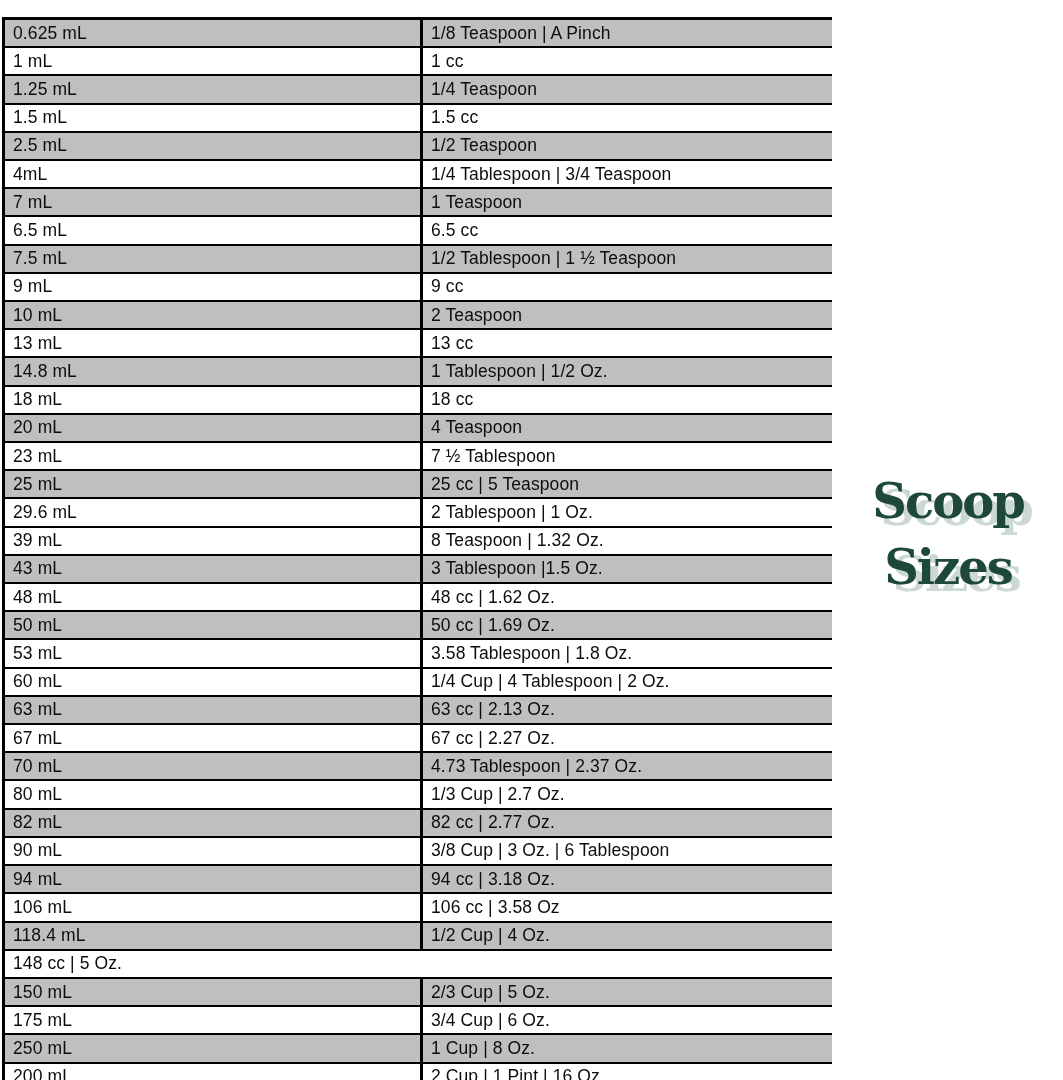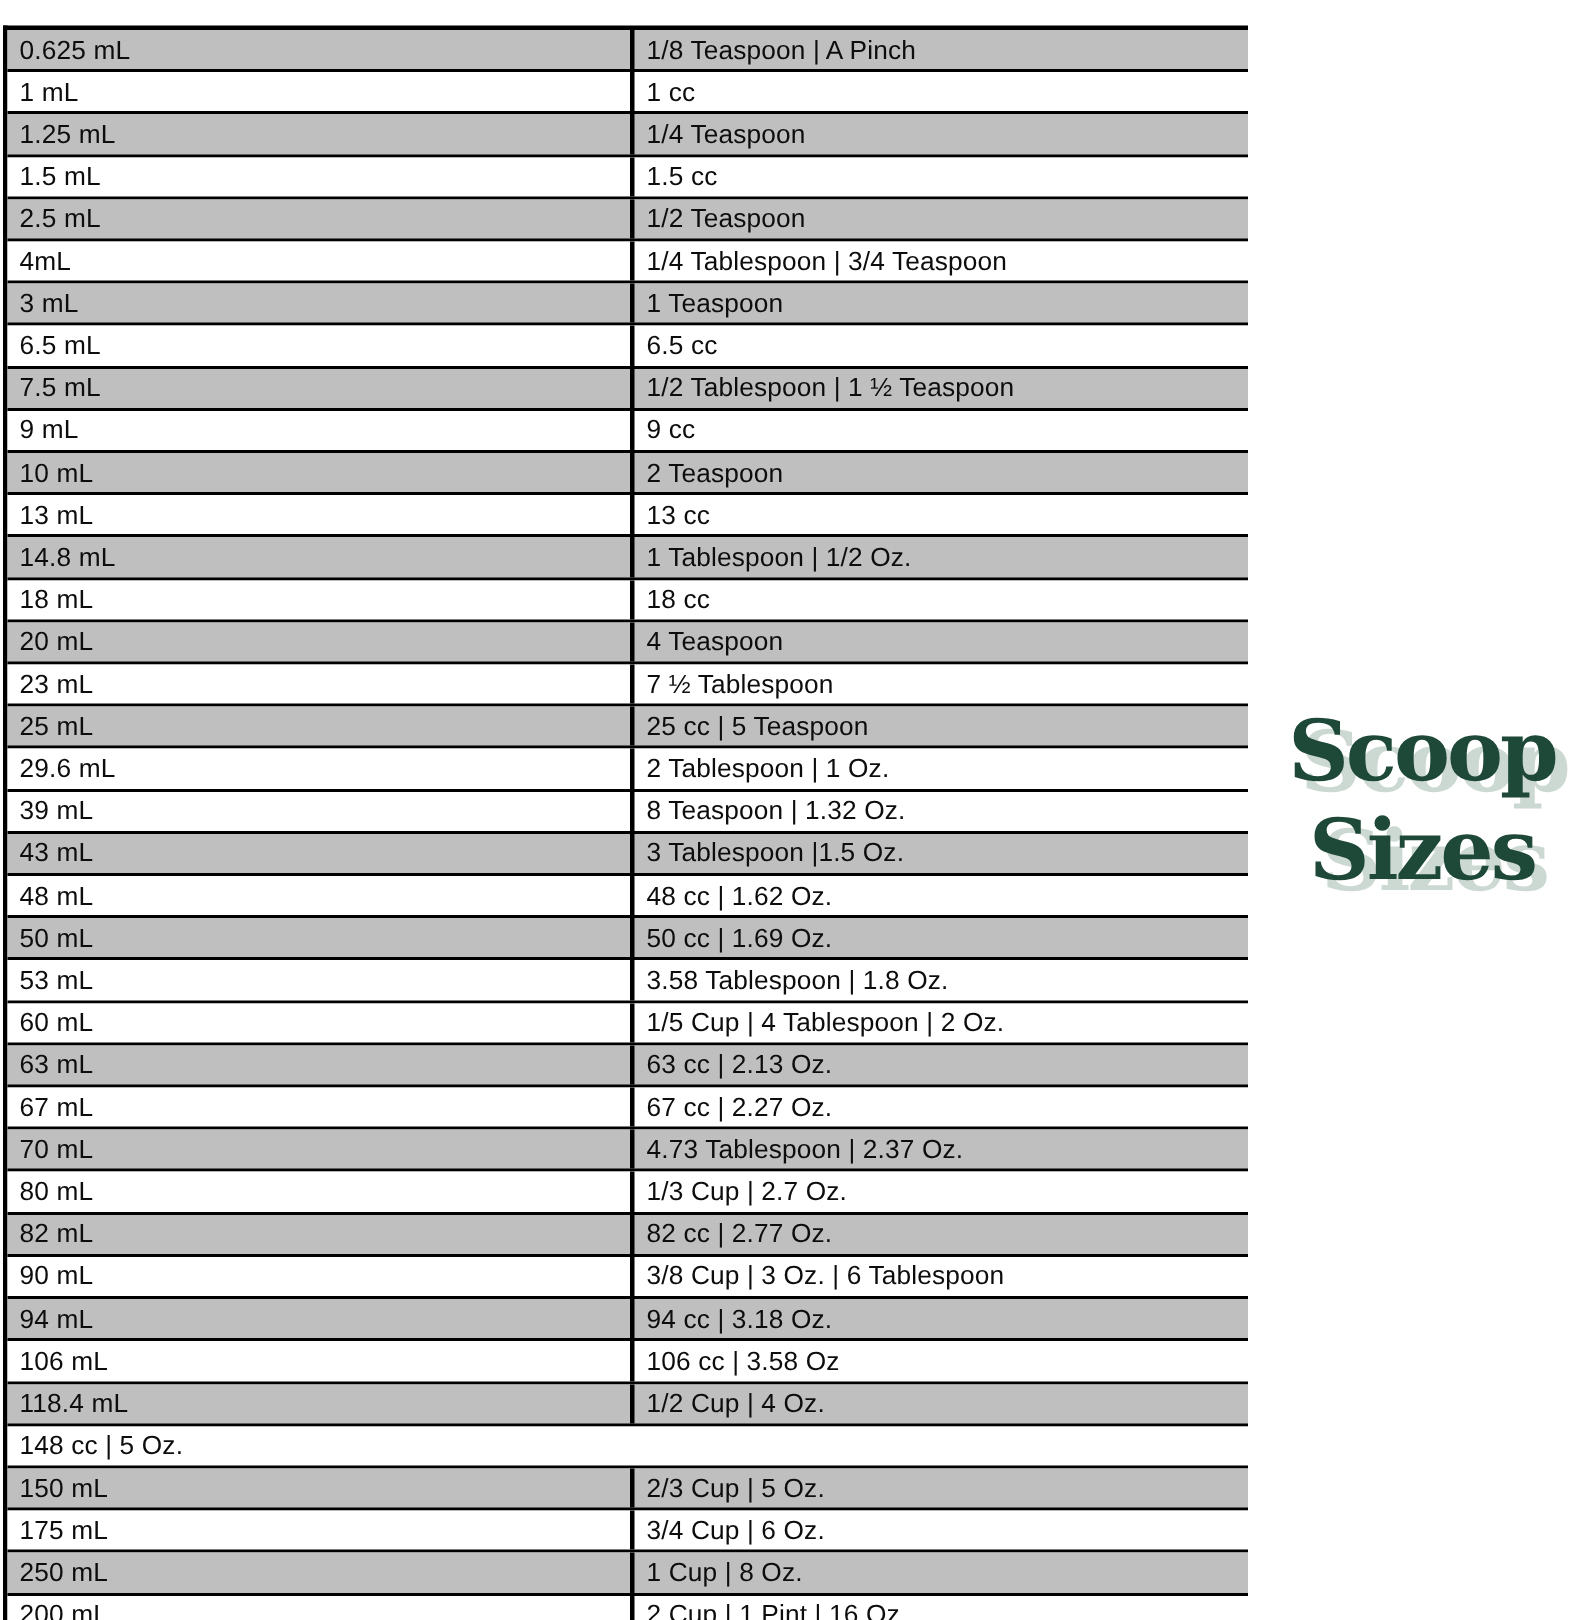--- a/index.html
+++ b/index.html
@@ -69,21 +69,21 @@
 
   
   .logo {
     position: absolute;
     left: 836px;
     top: 468px;
     width: 224px;
     text-align: center;
     font-family: "DejaVu Serif", serif;
     font-weight: bold;
-    font-size: 56px;
+    font-size: 48px;
     line-height: 66px;
     letter-spacing: -2px;
     color: #1e4838;
     text-shadow: 8px 7px 0 #ccd9d2;
     user-select: none;
   }
   .logo .logo-line {
     display: block;
   }
 </style>
@@ -111,21 +111,21 @@
       </div>
       <div class="conv-row shaded">
         <div class="cell ml">2.5 mL</div>
         <div class="cell eq">1/2 Teaspoon</div>
       </div>
       <div class="conv-row plain">
         <div class="cell ml">4mL</div>
         <div class="cell eq">1/4 Tablespoon | 3/4 Teaspoon</div>
       </div>
       <div class="conv-row shaded">
-        <div class="cell ml">3 mL</div>
+        <div class="cell ml">7 mL</div>
         <div class="cell eq">1 Teaspoon</div>
       </div>
       <div class="conv-row plain">
         <div class="cell ml">6.5 mL</div>
         <div class="cell eq">6.5 cc</div>
       </div>
       <div class="conv-row shaded">
         <div class="cell ml">7.5 mL</div>
         <div class="cell eq">1/2 Tablespoon | 1 ½ Teaspoon</div>
       </div>
@@ -180,21 +180,21 @@
       <div class="conv-row shaded">
         <div class="cell ml">50 mL</div>
         <div class="cell eq">50 cc | 1.69 Oz.</div>
       </div>
       <div class="conv-row plain">
         <div class="cell ml">53 mL</div>
         <div class="cell eq">3.58 Tablespoon | 1.8 Oz.</div>
       </div>
       <div class="conv-row plain">
         <div class="cell ml">60 mL</div>
-        <div class="cell eq">1/5 Cup | 4 Tablespoon | 2 Oz.</div>
+        <div class="cell eq">1/4 Cup | 4 Tablespoon | 2 Oz.</div>
       </div>
       <div class="conv-row shaded">
         <div class="cell ml">63 mL</div>
         <div class="cell eq">63 cc | 2.13 Oz.</div>
       </div>
       <div class="conv-row plain">
         <div class="cell ml">67 mL</div>
         <div class="cell eq">67 cc | 2.27 Oz.</div>
       </div>
       <div class="conv-row shaded">

